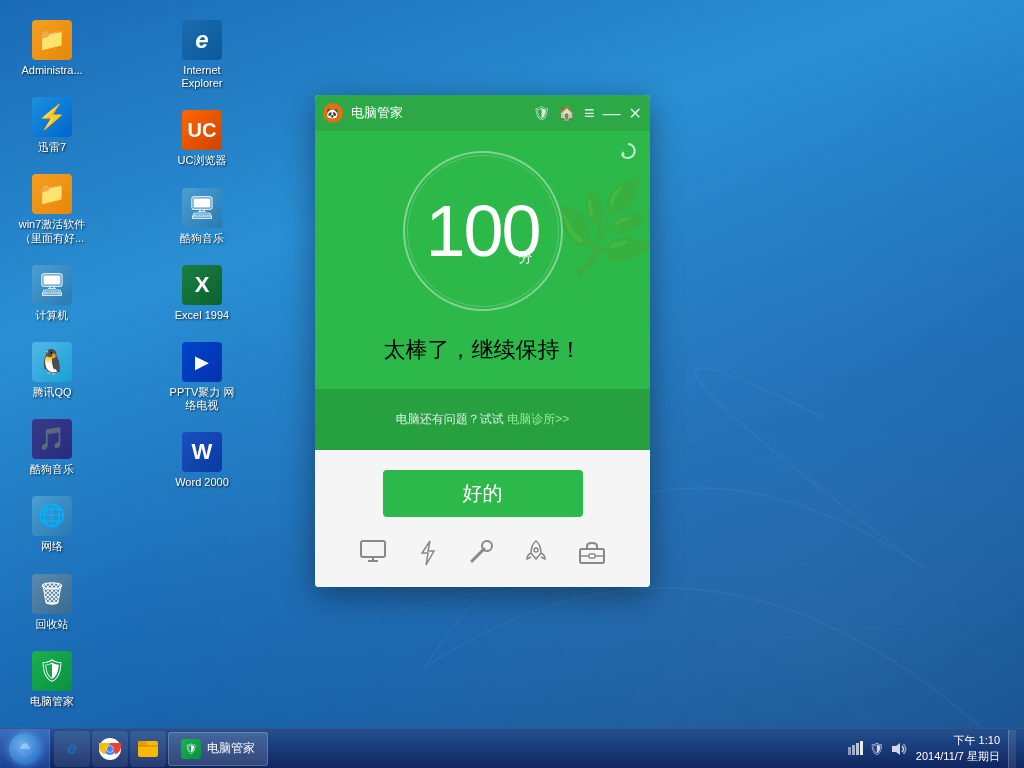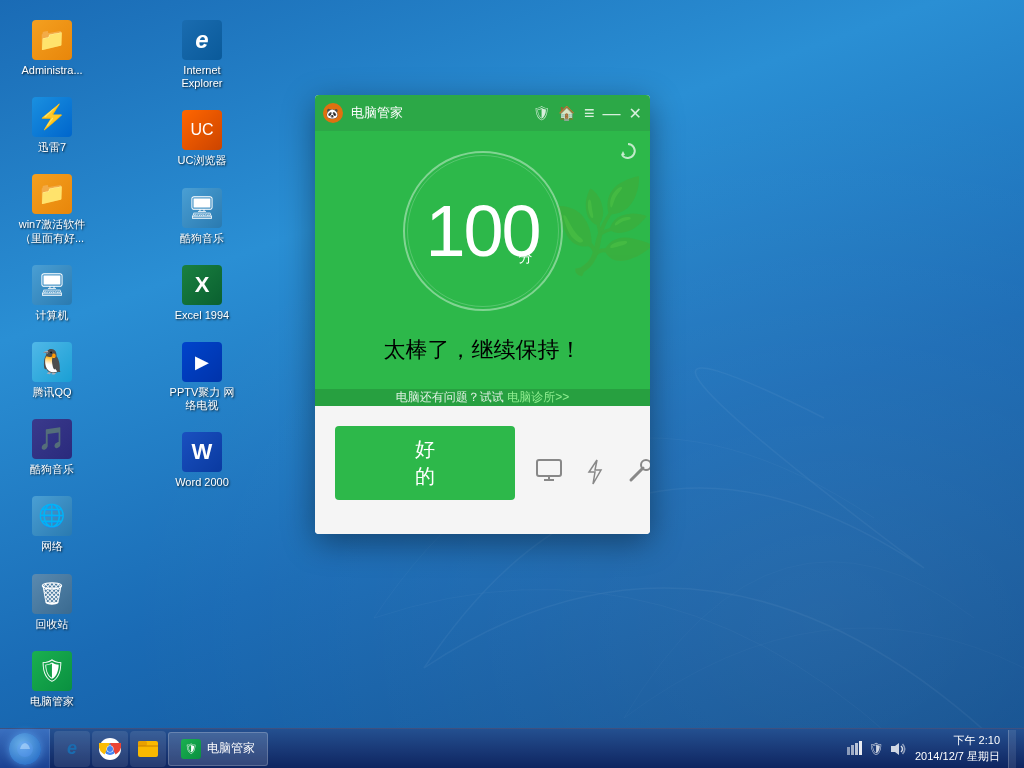--- a/index.html
+++ b/index.html
@@ -209,37 +209,37 @@
     .score-message {
       font-size: 22px;
       color: #000000;
       margin-top: 8px;
       margin-bottom: 4px;
     }
 
     
     .problem-bar {
       background: #27a040;
-      padding: 0 16px;
+      padding: 22px 16px;
       text-align: center;
       font-size: 12px;
       color: rgba(255,255,255,0.85);
     }
 
     .problem-bar a {
       color: #90ee90;
       text-decoration: none;
     }
 
     
     .bottom-area {
       background: #f5f5f5;
       padding: 20px 20px 16px;
       display: flex;
-      flex-direction: row;
+      flex-direction: column;
       align-items: center;
     }
 
     .ok-button {
       background: #2db84a;
       color: white;
       border: none;
       border-radius: 4px;
       padding: 10px 80px;
       font-size: 20px;
@@ -443,21 +443,21 @@
     <div class="desktop-icon">
       <div class="icon-image icon-pcmgr" style="color:white;font-size:22px;">🛡</div>
       <span class="icon-label">电脑管家</span>
     </div>
 
     <div class="desktop-icon">
       <div class="icon-image icon-ie" style="color:white;font-size:24px;font-style:italic;font-weight:bold;">e</div>
       <span class="icon-label">Internet<br>Explorer</span>
     </div>
     <div class="desktop-icon">
-      <div class="icon-image icon-uc" style="color:white;font-size:16px;font-weight:normal;">UC</div>
+      <div class="icon-image icon-uc" style="color:white;font-size:20px;font-weight:bold;">UC</div>
       <span class="icon-label">UC浏览器</span>
     </div>
 
     <div class="desktop-icon">
       <div class="icon-image icon-broadband" style="color:white;font-size:22px;">🖥</div>
       <span class="icon-label">酷狗音乐</span>
     </div>
     <div class="desktop-icon">
       <div class="icon-image icon-excel" style="color:white;font-size:22px;font-weight:bold;">X</div>
       <span class="icon-label">Excel 1994</span>
@@ -600,20 +600,20 @@
         <div class="tray-icon" style="font-size:12px;">🛡</div>
         <div class="tray-icon">
           <svg width="16" height="14" viewBox="0 0 16 14">
             <polygon points="1,4 5,4 9,1 9,13 5,10 1,10" fill="rgba(255,255,255,0.8)"></polygon>
             <path d="M11 4 Q14 7 11 10" stroke="rgba(255,255,255,0.8)" stroke-width="1.5" fill="none"></path>
             <path d="M12.5 2 Q17 7 12.5 12" stroke="rgba(255,255,255,0.5)" stroke-width="1.5" fill="none"></path>
           </svg>
         </div>
       </div>
       <div class="clock">
-        <div>下午 2:10</div>
-        <div>2014/12/7 星期日</div>
+        <div>下午 1:10</div>
+        <div>2014/11/7 星期日</div>
       </div>
       <div class="show-desktop"></div>
     </div>
   </div>
 
 </div>
 
 </body></html>

